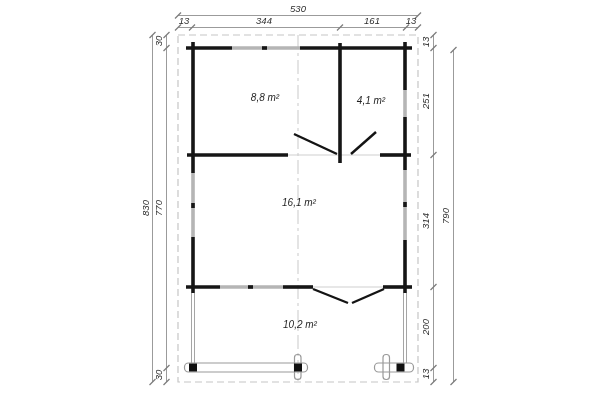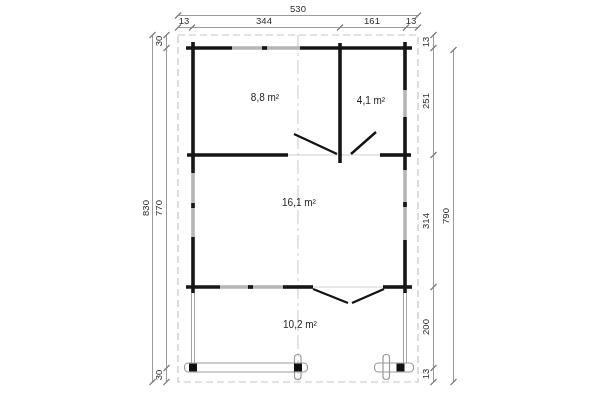--- a/index.html
+++ b/index.html
@@ -1,17 +1,17 @@
 <!DOCTYPE html>
 <html><head>
 <meta charset="utf-8">
 <style>
   html,body{margin:0;padding:0;background:#ffffff;}
   .canvas{position:relative;width:600px;height:400px;background:#ffffff;overflow:hidden;
-          font-family:"Liberation Sans",sans-serif;}
+          font-family:"Liberation Sans",sans-serif;font-style:italic;}
   svg{display:block;}
   svg text{font-family:"Liberation Sans",sans-serif;fill:#2e2e2e;}
   .dim-text{font-size:9.5px;}
   .room-text{font-size:10px;fill:#1f1f1f;}
   .wall{stroke:#161616;stroke-width:3.6;fill:none;}
   .win{stroke:#b5b5b5;stroke-width:3.6;fill:none;}
   .win-tick{stroke:#161616;stroke-width:3.6;fill:none;}
   .door{stroke:#141414;stroke-width:2.4;fill:none;}
   .threshold{stroke:#cfcfcf;stroke-width:1;fill:none;}
   .dim{stroke:#9b9b9b;stroke-width:1;fill:none;}

